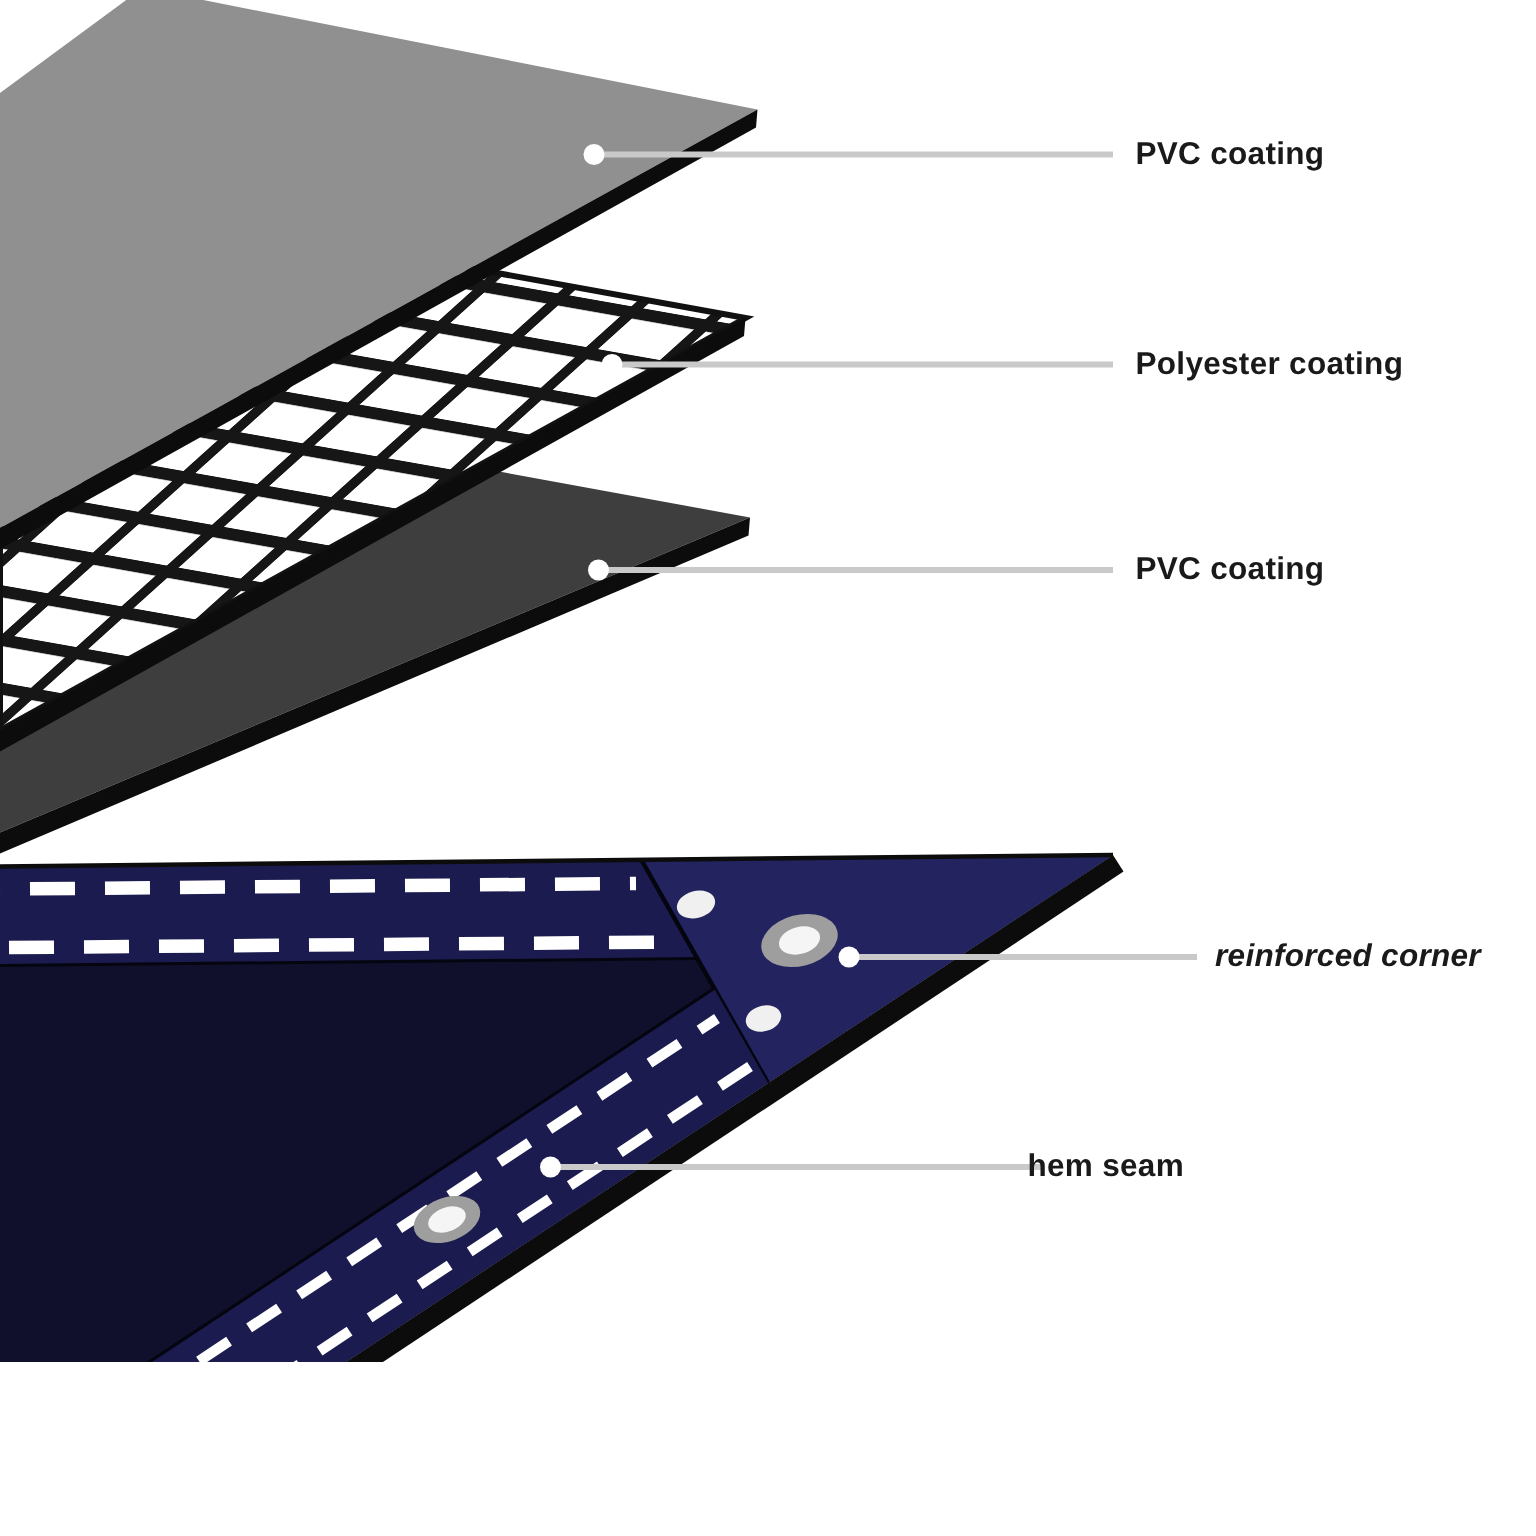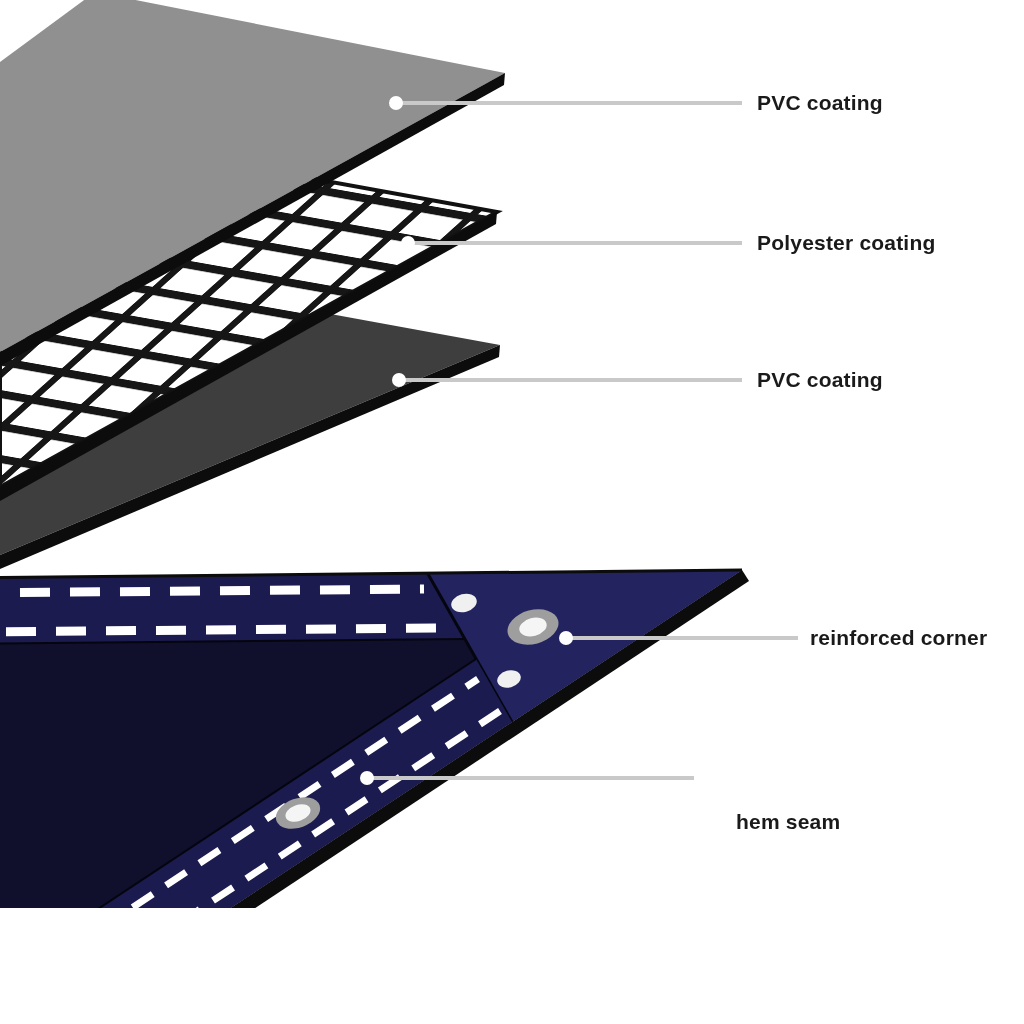--- a/index.html
+++ b/index.html
@@ -106,17 +106,17 @@
       <circle cx="367" cy="778" r="7" fill="#ffffff"></circle>
     </g>
   </svg>
 
   <div class="callout-label" style="left:757px; top:103px;">PVC coating</div>
 
   <div class="callout-label" style="left:757px; top:243px;">Polyester coating</div>
 
   <div class="callout-label" style="left:757px; top:380px;">PVC coating</div>
 
-  <div class="callout-label" style="left:810px; top:638px;">reinforced corner</div>
+  <div class="callout-label" style="left:810px; top:638px;font-style:italic;">reinforced corner</div>
 
-  <div class="callout-label" style="left:736px; top:778px;margin-top:44px;">hem seam</div>
+  <div class="callout-label" style="left:685px; top:778px;">hem seam</div>
 
 </div>
 
 </body></html>

